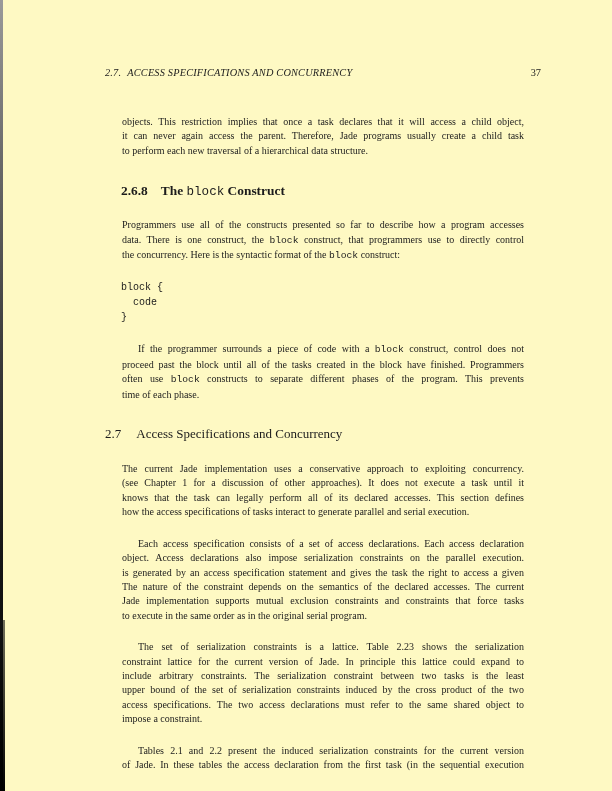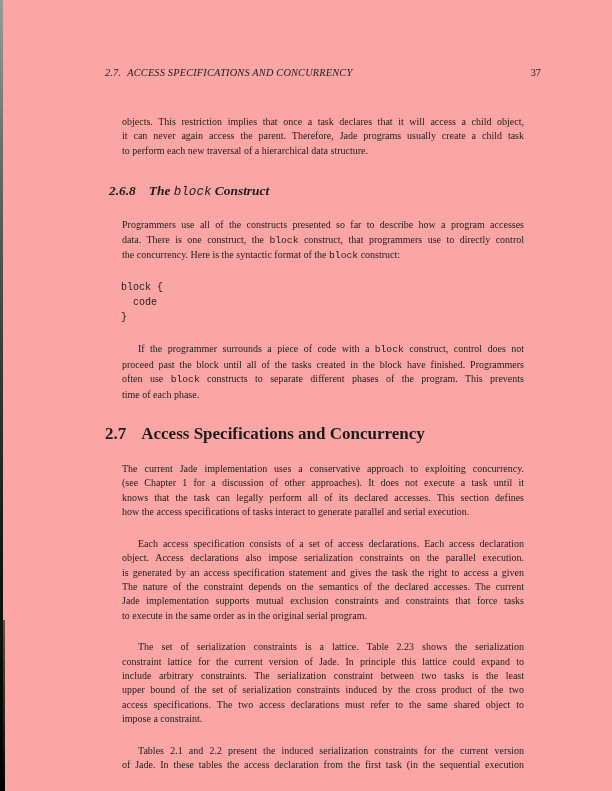--- a/index.html
+++ b/index.html
@@ -1,20 +1,20 @@
 <!DOCTYPE html>
 <html><head>
 <meta charset="utf-8">
 <style>
   html, body { margin: 0; padding: 0; background: #e8e8e8; }
   .page {
     position: relative;
     width: 612px;
     height: 791px;
-    background: #fca5a5;
+    background: #fef9c3;
     overflow: hidden;
     font-family: "Liberation Serif", serif;
     color: #1c1c1c;
     box-sizing: border-box;
     padding: 66px 71px 0 105px;
   }
   
   .edge-strip {
     position: absolute; left: 0; top: 0; width: 3px; height: 791px;
     background: linear-gradient(to bottom, #9a9a9a 0%, #6a6a6a 20%, #3a3a3a 45%, #161616 70%, #000 100%);
@@ -43,33 +43,32 @@
     text-align: justify;
     text-align-last: justify;
     white-space: nowrap;
   }
   .para .line.last { text-align-last: left; }
   .para .line.indent { text-indent: 16px; }
 
   .tt { font-family: "Liberation Mono", monospace; font-size: 9.7px; }
 
   h2.sec-heading {
-    font-size: 17px;
+    font-size: 13px;
     line-height: 22px;
-    font-weight: bold;
+    font-weight: normal;
     margin: 21px 0 14px 0;
   }
   h2.sec-heading .h-num { margin-right: 15px; }
 
   h3.subsec-heading {
     font-size: 13.4px;
     line-height: 17px;
     font-weight: bold;
-    margin: 24px 0 9px 4px;
-    font-style: italic;
+    margin: 24px 0 9px 16px;
   }
   h3.subsec-heading .h-num { margin-right: 13px; }
   h3.subsec-heading .tt { font-size: 12.6px; font-weight: normal; }
 
   .codeblock {
     font-family: "Liberation Mono", monospace;
     font-size: 10px;
     line-height: 15px;
     margin: 13px 0 9px 16px;
   }

